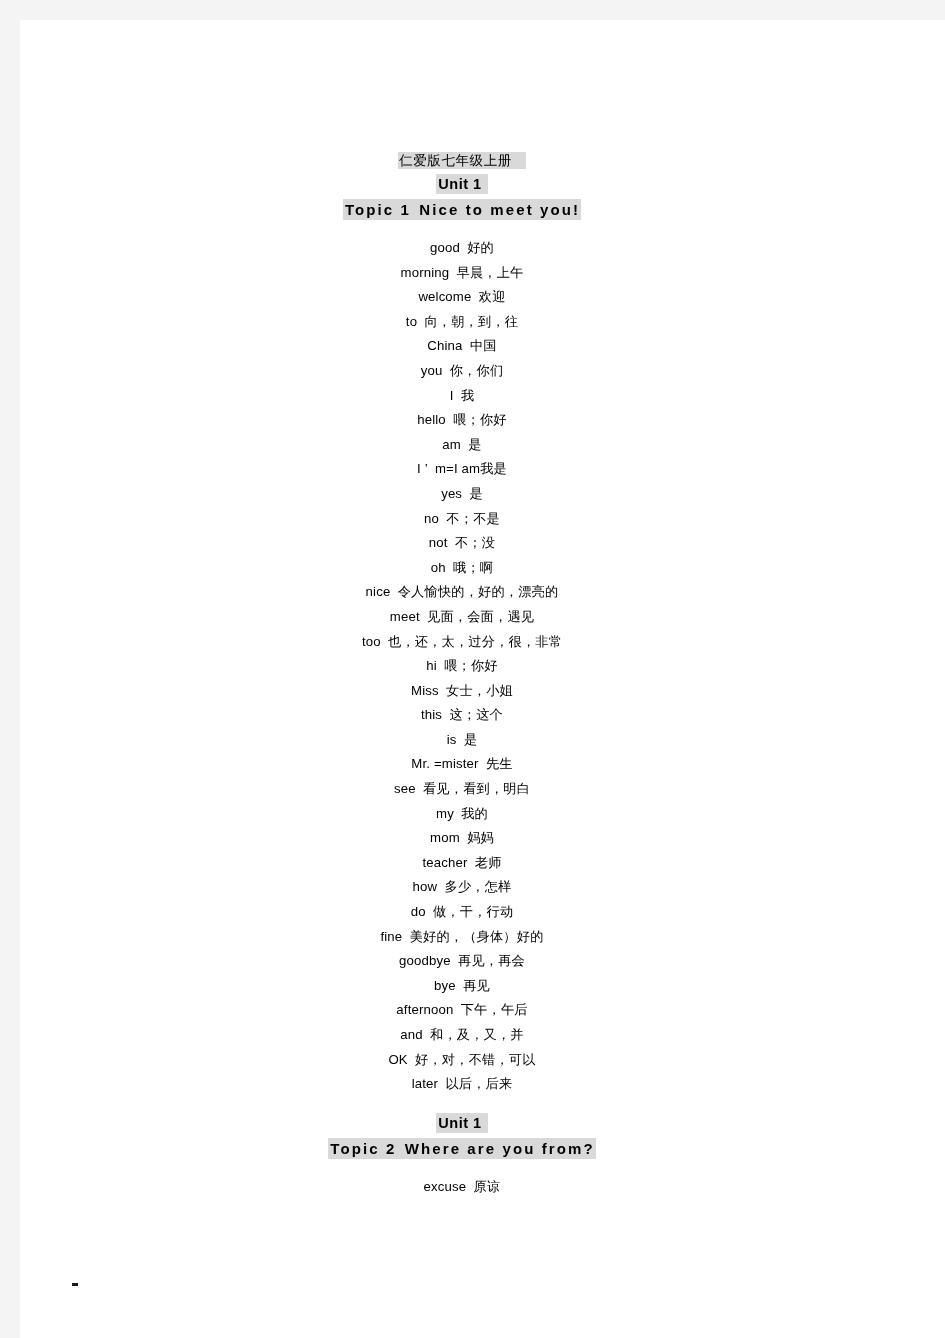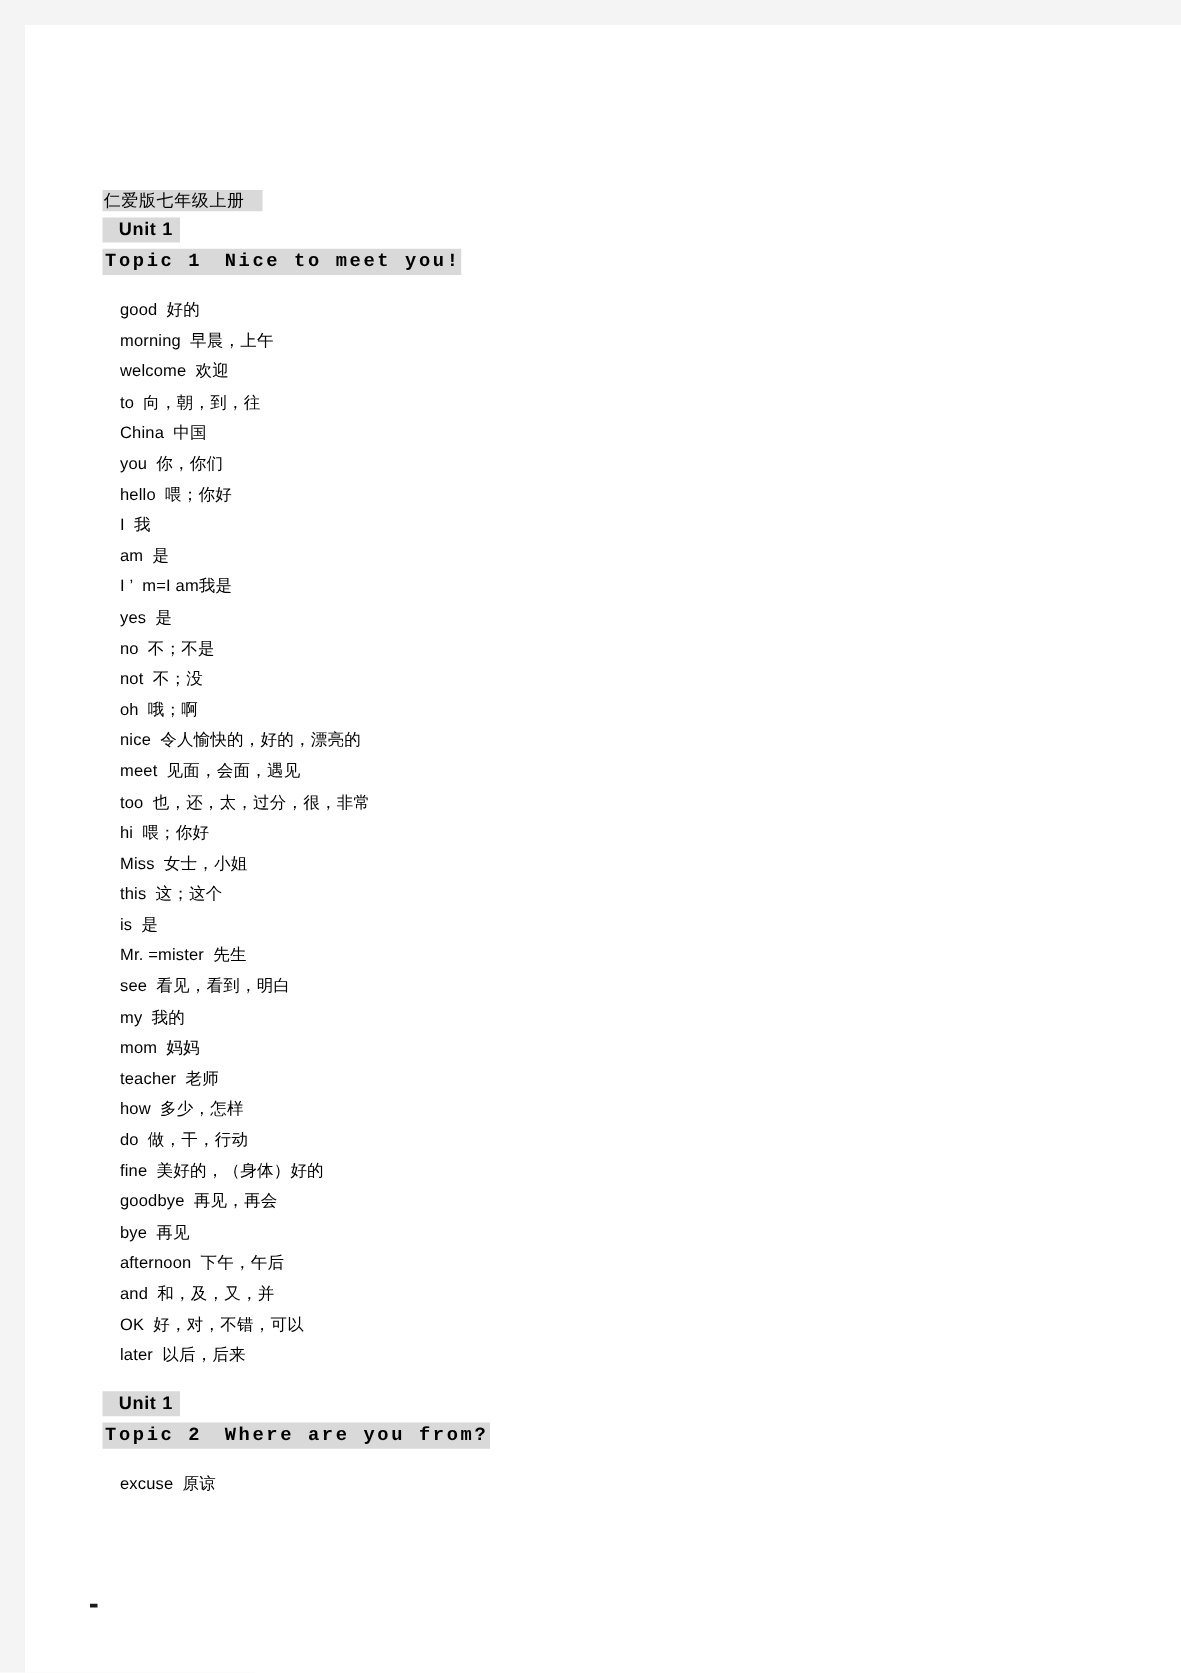--- a/index.html
+++ b/index.html
@@ -23,20 +23,21 @@
     height: 1318px;
     background: #ffffff;
     box-sizing: border-box;
   }
 
   #content-column {
     position: absolute;
     left: 62px;   
     top: 130px;
     width: 760px;
+    text-align: center;
   }
 
   .hl {
     background: #d9d9d9;
   }
 
   
   .book-title {
     font-size: 13.5px;
     color: #000;
@@ -54,34 +55,33 @@
   .unit-heading {
     font-size: 14.5px;
     font-weight: bold;
     color: #000;
     line-height: 25px;
     height: 25px;
     white-space: nowrap;
     display: block;
   }
   .unit-heading .hl {
-    padding: 2px 6px 2px 13px;
+    padding: 2px 6px 2px 2px;
     letter-spacing: 0.5px;
   }
 
   
   .topic-heading {
     font-size: 15px;
     font-weight: bold;
     color: #000;
     line-height: 25px;
     height: 25px;
     white-space: nowrap;
     display: block;
-    font-family: Liberation Mono, monospace;
   }
   .topic-heading .hl {
     padding: 2px 1px 2px 2px;
     letter-spacing: 2.1px;
   }
   .topic-heading .tail {
     letter-spacing: 0px;
   }
 
   
@@ -128,22 +128,22 @@
 
     <div class="topic-heading"><span class="hl"><span>Topic 1</span><span class="tail">&nbsp;&nbsp;</span><span>Nice to meet you!</span></span></div>
 
     <ul class="vocab-list">
       <li class="vocab-entry"><span class="word">good</span>&nbsp;&nbsp;<span class="gloss">好的</span></li>
       <li class="vocab-entry"><span class="word">morning</span>&nbsp;&nbsp;<span class="gloss">早晨，上午</span></li>
       <li class="vocab-entry"><span class="word">welcome</span>&nbsp;&nbsp;<span class="gloss">欢迎</span></li>
       <li class="vocab-entry"><span class="word">to</span>&nbsp;&nbsp;<span class="gloss">向，朝，到，往</span></li>
       <li class="vocab-entry"><span class="word">China</span>&nbsp;&nbsp;<span class="gloss">中国</span></li>
       <li class="vocab-entry"><span class="word">you</span>&nbsp;&nbsp;<span class="gloss">你，你们</span></li>
+      <li class="vocab-entry"><span class="word">I</span>&nbsp;&nbsp;<span class="gloss">我</span></li>
       <li class="vocab-entry"><span class="word">hello</span>&nbsp;&nbsp;<span class="gloss">喂；你好</span></li>
-      <li class="vocab-entry"><span class="word">I</span>&nbsp;&nbsp;<span class="gloss">我</span></li>
       <li class="vocab-entry"><span class="word">am</span>&nbsp;&nbsp;<span class="gloss">是</span></li>
       <li class="vocab-entry"><span class="word">I ’  m=I am</span><span class="gloss">我是</span></li>
       <li class="vocab-entry"><span class="word">yes</span>&nbsp;&nbsp;<span class="gloss">是</span></li>
       <li class="vocab-entry"><span class="word">no</span>&nbsp;&nbsp;<span class="gloss">不；不是</span></li>
       <li class="vocab-entry"><span class="word">not</span>&nbsp;&nbsp;<span class="gloss">不；没</span></li>
       <li class="vocab-entry"><span class="word">oh</span>&nbsp;&nbsp;<span class="gloss">哦；啊</span></li>
       <li class="vocab-entry"><span class="word">nice</span>&nbsp;&nbsp;<span class="gloss">令人愉快的，好的，漂亮的</span></li>
       <li class="vocab-entry"><span class="word">meet</span>&nbsp;&nbsp;<span class="gloss">见面，会面，遇见</span></li>
       <li class="vocab-entry"><span class="word">too</span>&nbsp;&nbsp;<span class="gloss">也，还，太，过分，很，非常</span></li>
       <li class="vocab-entry"><span class="word">hi</span>&nbsp;&nbsp;<span class="gloss">喂；你好</span></li>

